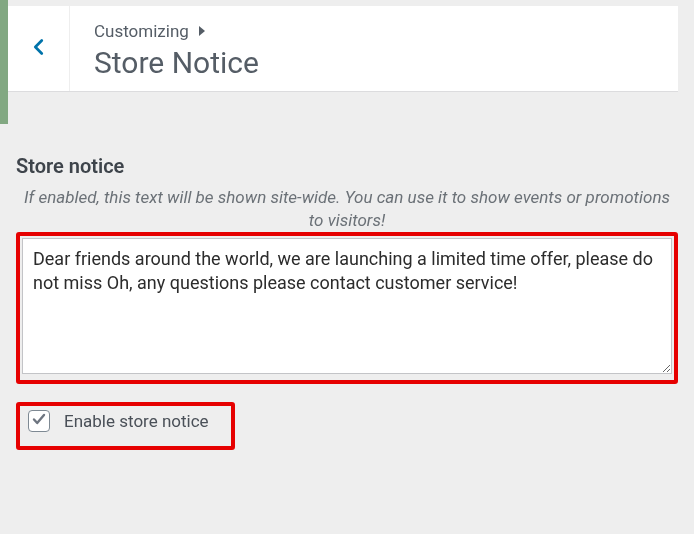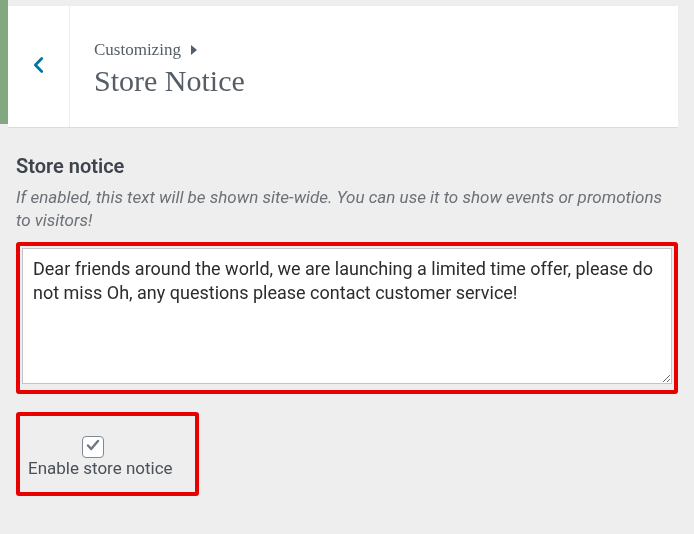--- a/index.html
+++ b/index.html
@@ -18,26 +18,25 @@
       top: 0;
       width: 8px;
       height: 124px;
       background: #82a882;
     }
     .panel-header {
       position: absolute;
       left: 8px;
       top: 6px;
       right: 16px;
-      height: 122px;
+      height: 86px;
       background: #fff;
       border-bottom: 1px solid #dcdcde;
       display: flex;
       align-items: stretch;
-      font-family: Liberation Serif, serif;
     }
     .back-btn {
       width: 62px;
       display: flex;
       align-items: center;
       justify-content: center;
       border-right: 1px solid #eeeeee;
       cursor: pointer;
     }
     .back-btn svg { width: 22px; height: 22px; }
@@ -71,21 +70,21 @@
       font-size: 20px;
       font-weight: 600;
       color: #3e444b;
       margin-bottom: 8px;
     }
     .section-desc {
       font-size: 17px;
       font-style: italic;
       color: #6b7177;
       line-height: 1.35;
-      margin-bottom: 10px;
+      text-align: center;
     }
     .highlight-textarea {
       border: 4px solid #e60000;
       border-radius: 3px;
       padding: 2px;
     }
     .store-text {
       width: 100%;
       height: 136px;
       resize: both;
@@ -95,24 +94,23 @@
       font-size: 18px;
       color: #2c2c2c;
       line-height: 1.35;
       background: #fff;
     }
     .highlight-check {
       border: 4px solid #e60000;
       border-radius: 3px;
       display: inline-flex;
       align-items: center;
-      padding: 20px 22px 14px 8px;
+      padding: 4px 22px 14px 8px;
       margin-top: 18px;
       background: transparent;
-      flex-direction: column;
     }
     .check-wrap {
       width: 22px;
       height: 22px;
       border: 1.5px solid #7e8993;
       border-radius: 4px;
       display: flex;
       align-items: center;
       justify-content: center;
       background: #fff;

